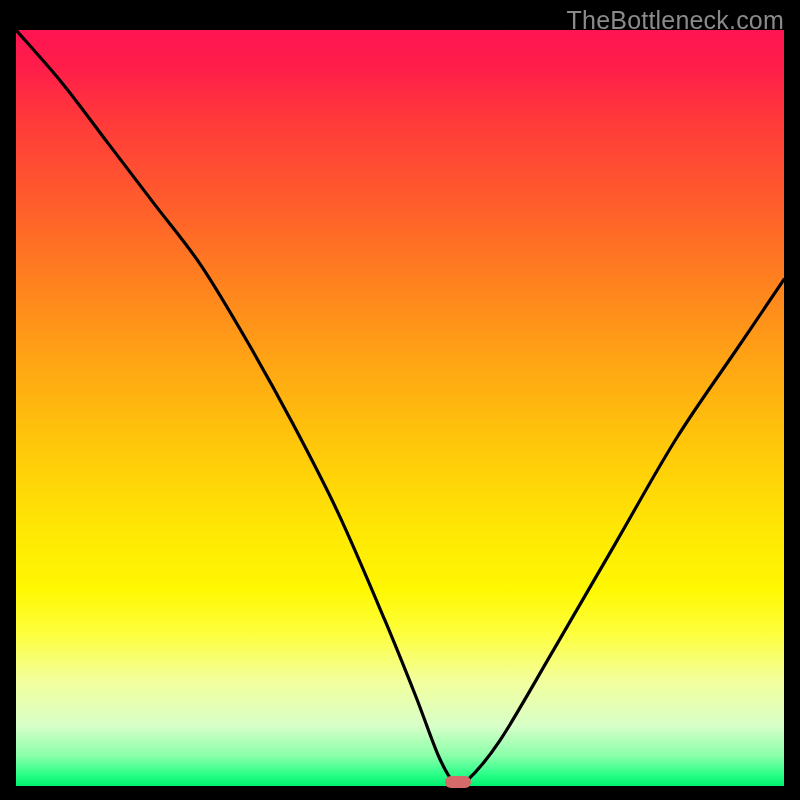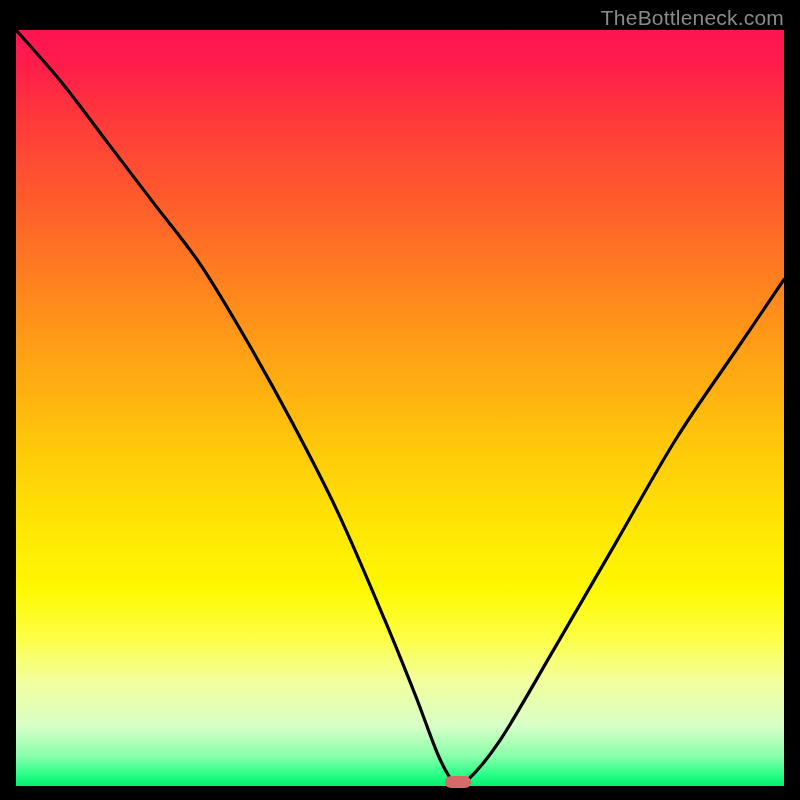--- a/index.html
+++ b/index.html
@@ -55,21 +55,21 @@
     left: 0;
     top: 0;
     width: 768px;
     height: 756px;
   }
   .watermark {
     position: absolute;
     top: 6px;
     right: 16px;
     font-family: Arial, Helvetica, sans-serif;
-    font-size: 21px;
+    font-size: 25px;
     color: #8a8a8a;
     letter-spacing: 0.2px;
     user-select: none;
   }
   .min-marker {
     position: absolute;
     width: 26px;
     height: 12px;
     border-radius: 6px;
     background: #d46a6a;

